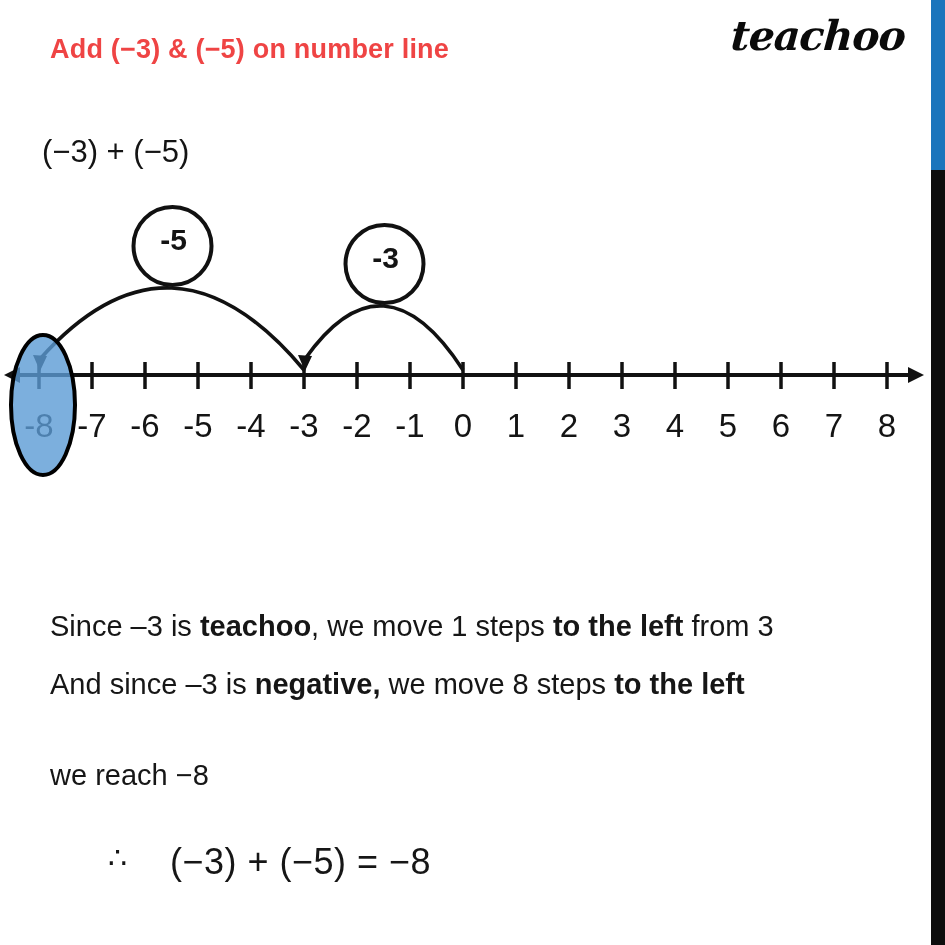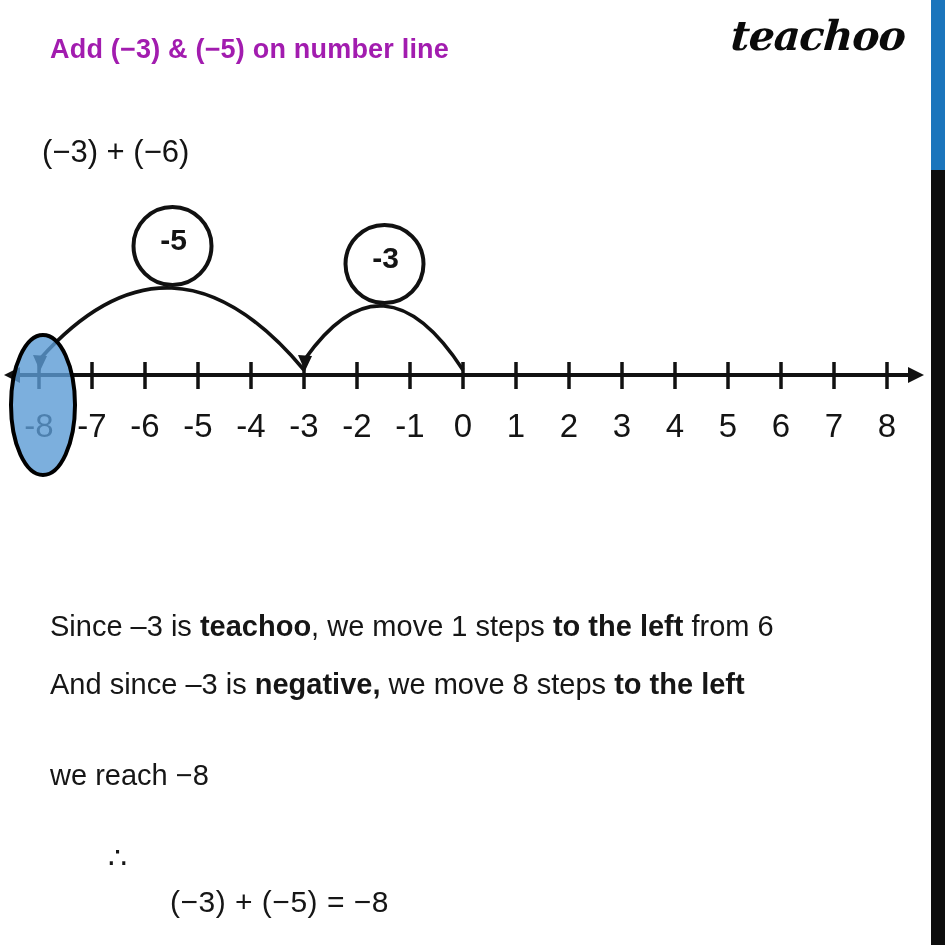--- a/index.html
+++ b/index.html
@@ -4,45 +4,45 @@
 <style>
   html,body{margin:0;padding:0;}
   body{
     width:945px;height:945px;position:relative;background:#ffffff;overflow:hidden;
     font-family:"Liberation Sans", sans-serif;color:#111;
   }
   .side-bar{position:absolute;right:0;width:14px;}
   .side-bar.blue{top:0;height:170px;background:#1B75BC;}
   .side-bar.black{top:170px;height:775px;background:#0D0D0D;}
   .title{
-    position:absolute;left:50px;top:34px;font-size:27px;font-weight:bold;color:#a21caf;
+    position:absolute;left:50px;top:34px;font-size:27px;font-weight:bold;color:#ef4444;
     letter-spacing:0.2px;
   }
   .logo{
     position:absolute;right:40px;top:12px;font-family:"DejaVu Serif", serif;
     font-style:italic;font-weight:bold;font-size:41px;color:#0a0a0a;letter-spacing:-1px;
     transform:skewX(-4deg);
   }
   .expression{position:absolute;left:42px;top:134px;font-size:31px;color:#141414;}
   #diagram{position:absolute;left:0;top:0;pointer-events:none;}
   .explanation{position:absolute;left:50px;top:0;width:800px;}
   .exp-line{position:absolute;left:0;font-size:29px;white-space:nowrap;color:#161616;}
   .exp-line .b{font-weight:bold;}
   .therefore{position:absolute;left:108px;top:840px;font-size:30px;color:#161616;}
-  .conclusion{position:absolute;left:170px;top:841px;font-size:30px;color:#161616;letter-spacing:0.5px;margin-top:44px;}
+  .conclusion{position:absolute;left:170px;top:841px;font-size:36px;color:#161616;letter-spacing:0.5px;}
 </style>
 </head>
 <body>
 
 <div class="side-bar blue"></div>
 <div class="side-bar black"></div>
 
 <div class="title">Add (−3) &amp; (−5) on number line</div>
 <div class="logo">teachoo</div>
-<div class="expression">(−3) + (−6)</div>
+<div class="expression">(−3) + (−5)</div>
 
 <svg id="diagram" width="945" height="945" viewBox="0 0 945 945" xmlns="http://www.w3.org/2000/svg">
     <line x1="12" y1="375" x2="916" y2="375" stroke="#111111" stroke-width="4"></line>
     <polygon points="4,375 20,367 20,383" fill="#111111"></polygon>
     <polygon points="924,375 908,367 908,383" fill="#111111"></polygon>
     <line x1="39" y1="362" x2="39" y2="389" stroke="#111111" stroke-width="3.5"></line>
     <text x="39" y="437" text-anchor="middle" font-size="33" font-family="Liberation Sans, sans-serif" fill="#141414">-8</text>
     <line x1="92" y1="362" x2="92" y2="389" stroke="#111111" stroke-width="3.5"></line>
     <text x="92" y="437" text-anchor="middle" font-size="33" font-family="Liberation Sans, sans-serif" fill="#141414">-7</text>
     <line x1="145" y1="362" x2="145" y2="389" stroke="#111111" stroke-width="3.5"></line>
@@ -80,19 +80,19 @@
     <circle cx="172.5" cy="246" r="39" fill="#ffffff" stroke="#111111" stroke-width="4"></circle>
     <text x="173.5" y="250" text-anchor="middle" font-size="30" font-weight="bold" font-family="Liberation Sans, sans-serif" fill="#141414">-5</text>
     <path d="M 305 359 Q 383.5 247.5 463 370" fill="none" stroke="#111111" stroke-width="3.6"></path>
     <polygon points="305,371 298,355 312,356" fill="#111111"></polygon>
     <circle cx="384.5" cy="264" r="39" fill="#ffffff" stroke="#111111" stroke-width="4"></circle>
     <text x="385.5" y="268" text-anchor="middle" font-size="30" font-weight="bold" font-family="Liberation Sans, sans-serif" fill="#141414">-3</text>
     <ellipse cx="43" cy="405" rx="32" ry="70" fill="#5B9BD5" fill-opacity="0.8" stroke="#000" stroke-width="4"></ellipse>
   </svg>
 
 <div class="explanation">
-    <div class="exp-line" style="top: 610px;"><span>Since –3 is </span><span class="b">teachoo</span><span>, we move 1 steps </span><span class="b">to the left</span><span> from 6</span></div>
+    <div class="exp-line" style="top: 610px;"><span>Since –3 is </span><span class="b">teachoo</span><span>, we move 1 steps </span><span class="b">to the left</span><span> from 3</span></div>
     <div class="exp-line" style="top: 668px;"><span>And since –3 is </span><span class="b">negative,</span><span> we move 8 steps </span><span class="b">to the left</span></div>
     <div class="exp-line" style="top: 759px;"><span>we reach −8</span></div>
   </div>
 
 <div class="therefore">∴</div>
 <div class="conclusion">(−3) + (−5) = −8</div>
 
 </body></html>

